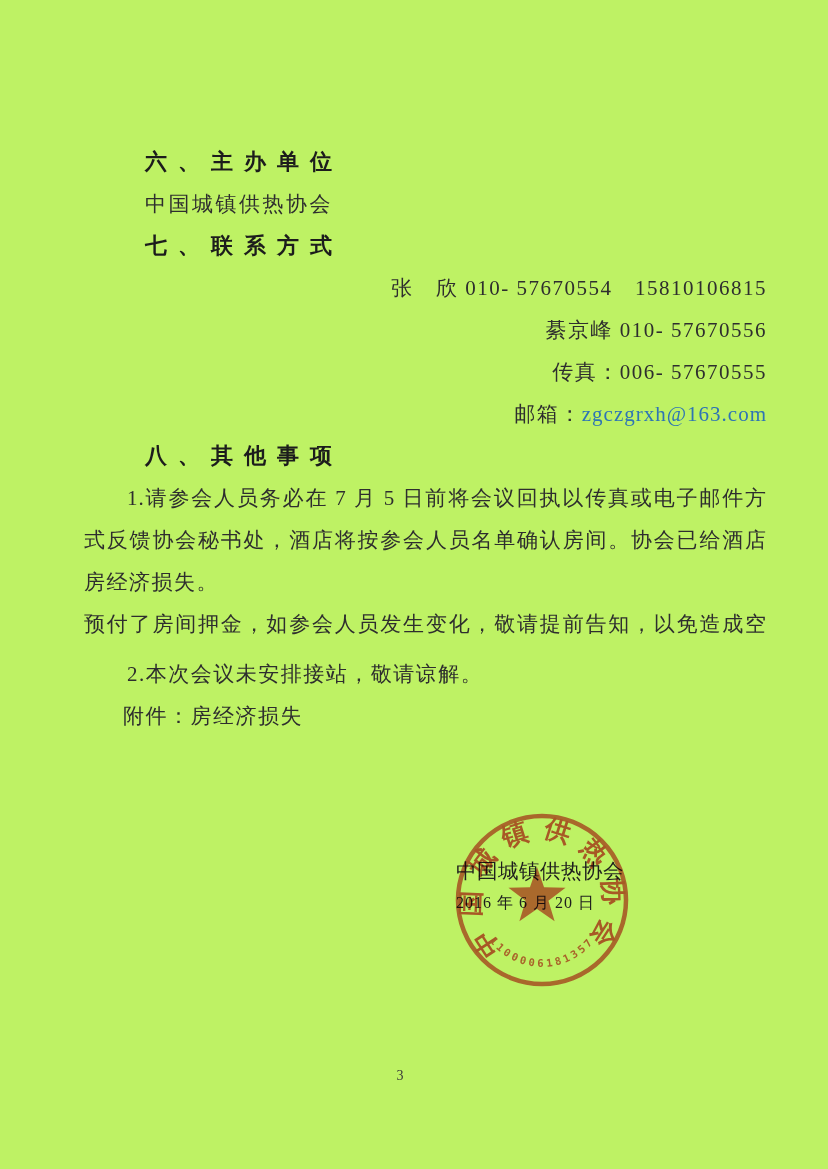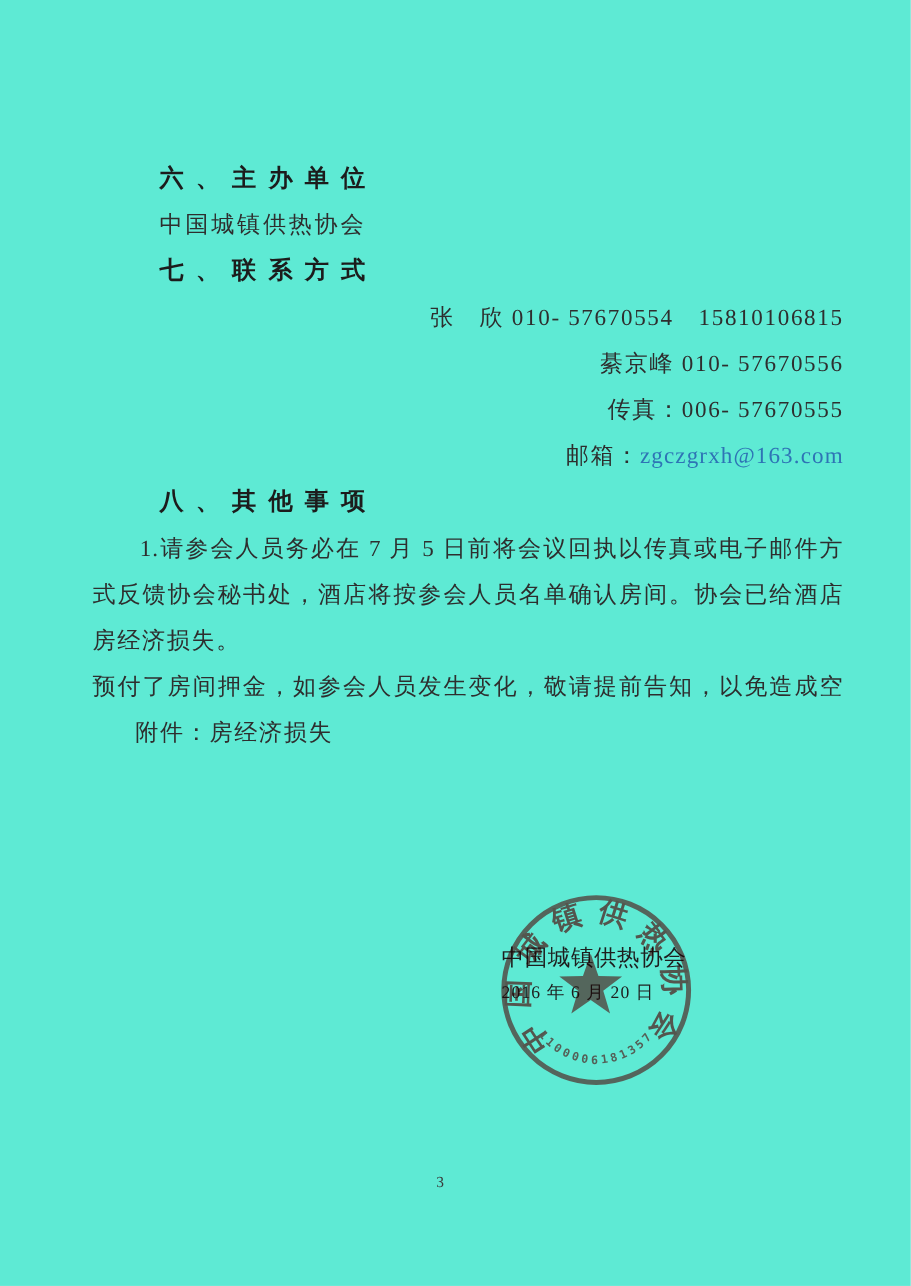--- a/index.html
+++ b/index.html
@@ -1,19 +1,19 @@
 <!DOCTYPE html>
 <html><head>
 <meta charset="utf-8">
 <style>
   html,body{margin:0;padding:0;}
   body{background:#e8e8e8;font-family:"Liberation Serif","DejaVu Serif",serif;}
   .page{
     position:relative;width:828px;height:1169px;margin:0 auto;
-    background:#5eead4;overflow:hidden;color:#2b2b2b;
+    background:#bef264;overflow:hidden;color:#2b2b2b;
   }
   .content{
     position:absolute;left:84px;top:141px;width:683px;
     font-size:21px;line-height:42px;color:#2e2e2e;
   }
   .line{white-space:nowrap;}
   .indent-head{padding-left:61px;}
   .heading{
     font-family:"Liberation Sans","DejaVu Sans",sans-serif;
     font-weight:bold;color:#1c1c1c;font-size:22px;letter-spacing:11px;
@@ -80,20 +80,21 @@
       <span>邮箱：</span><span class="email-link">zgczgrxh@163.com</span>
     </div>
 
     <div class="line indent-head heading">八、其他事项</div>
 
     <div class="p-line p-first">1.请参会人员务必在 7 月 5 日前将会议回执以传真或电子邮件方</div>
     <div class="p-line">式反馈协会秘书处，酒店将按参会人员名单确认房间。协会已给酒店</div>
     <div class="p-line p-last">房经济损失。</div>
     <div class="p-line">预付了房间押金，如参会人员发生变化，敬请提前告知，以免造成空</div>
 
+    <div class="line para2">2.本次会议未安排接站，敬请谅解。</div>
 
     <div class="line attachment">附件：房经济损失</div>
   </div>
 
   <div class="signature">
     <div class="sig-org">中国城镇供热协会</div>
     <div class="sig-date">2016 年 6 月 20 日</div>
   </div>
 
   <div class="stamp">

